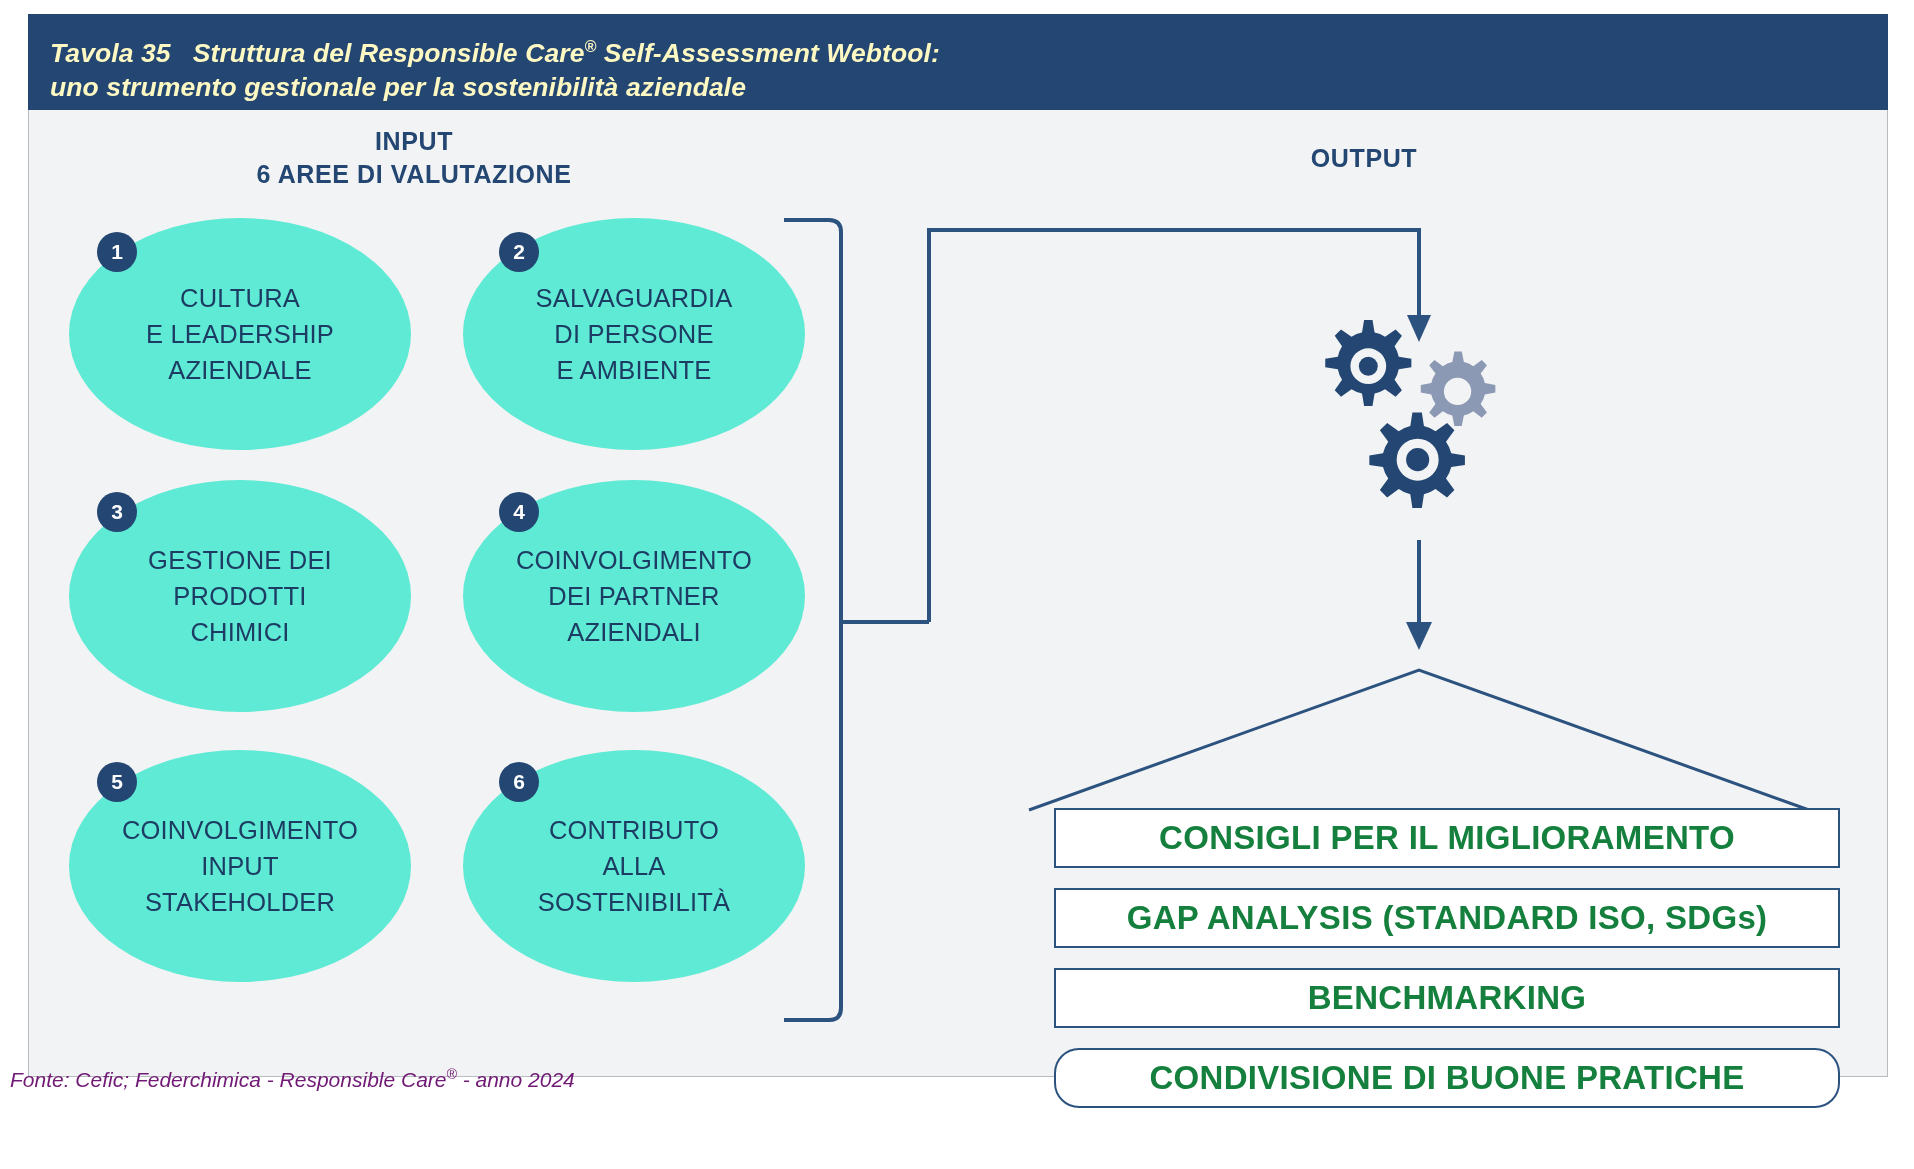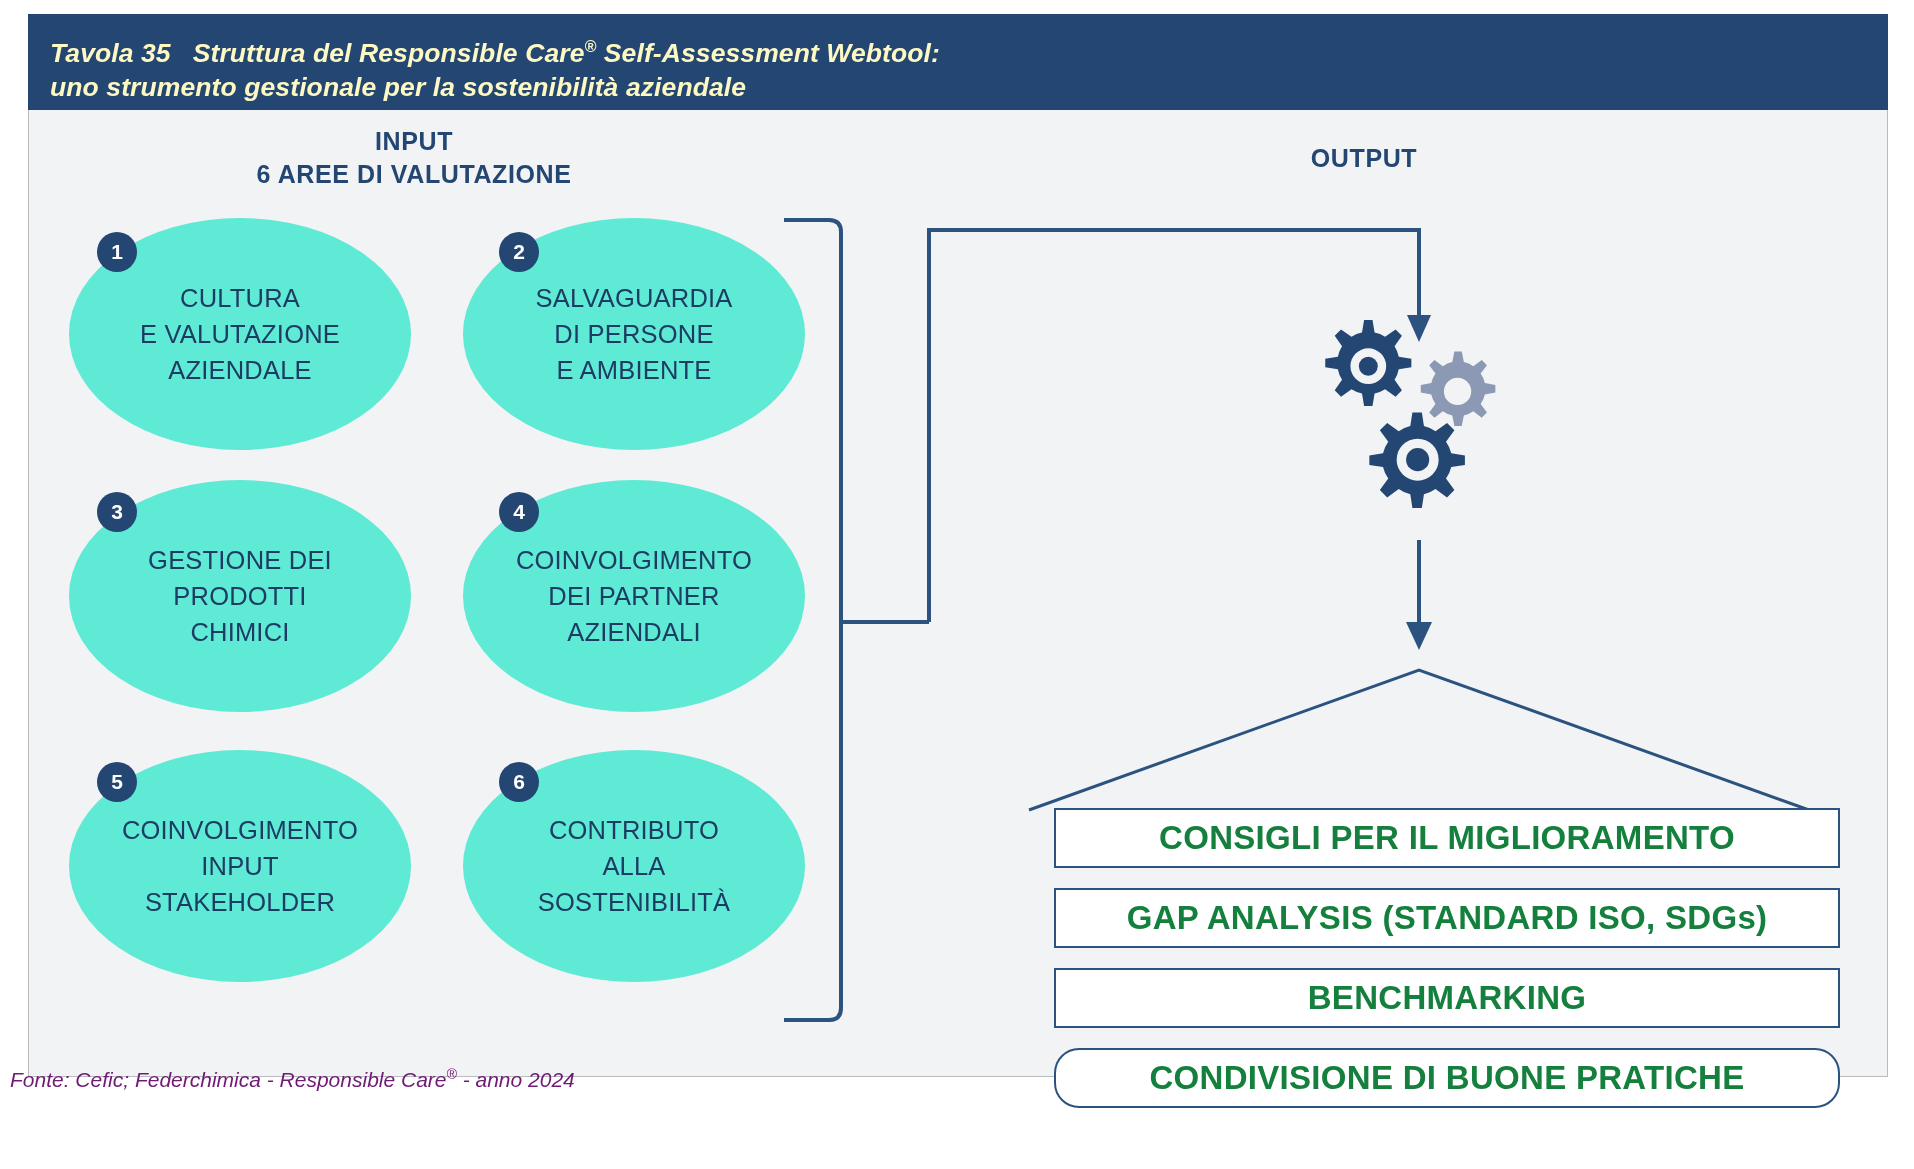--- a/index.html
+++ b/index.html
@@ -147,21 +147,21 @@
 
     <div class="hdr" id="input-header">
       <div>INPUT</div>
       <div>6 AREE DI VALUTAZIONE</div>
     </div>
     <div class="hdr" id="output-header">OUTPUT</div>
 
     <div class="ellipse" style="left:40px; top:108px;">
       <div class="etext">
           <div>CULTURA</div>
-          <div>E VALUTAZIONE</div>
+          <div>E LEADERSHIP</div>
           <div>AZIENDALE</div>
         </div>
     </div>
     <div class="badge" style="left:68px; top:122px;">1</div>
 
     <div class="ellipse" style="left:434px; top:108px;">
       <div class="etext">
           <div>SALVAGUARDIA</div>
           <div>DI PERSONE</div>
           <div>E AMBIENTE</div>

